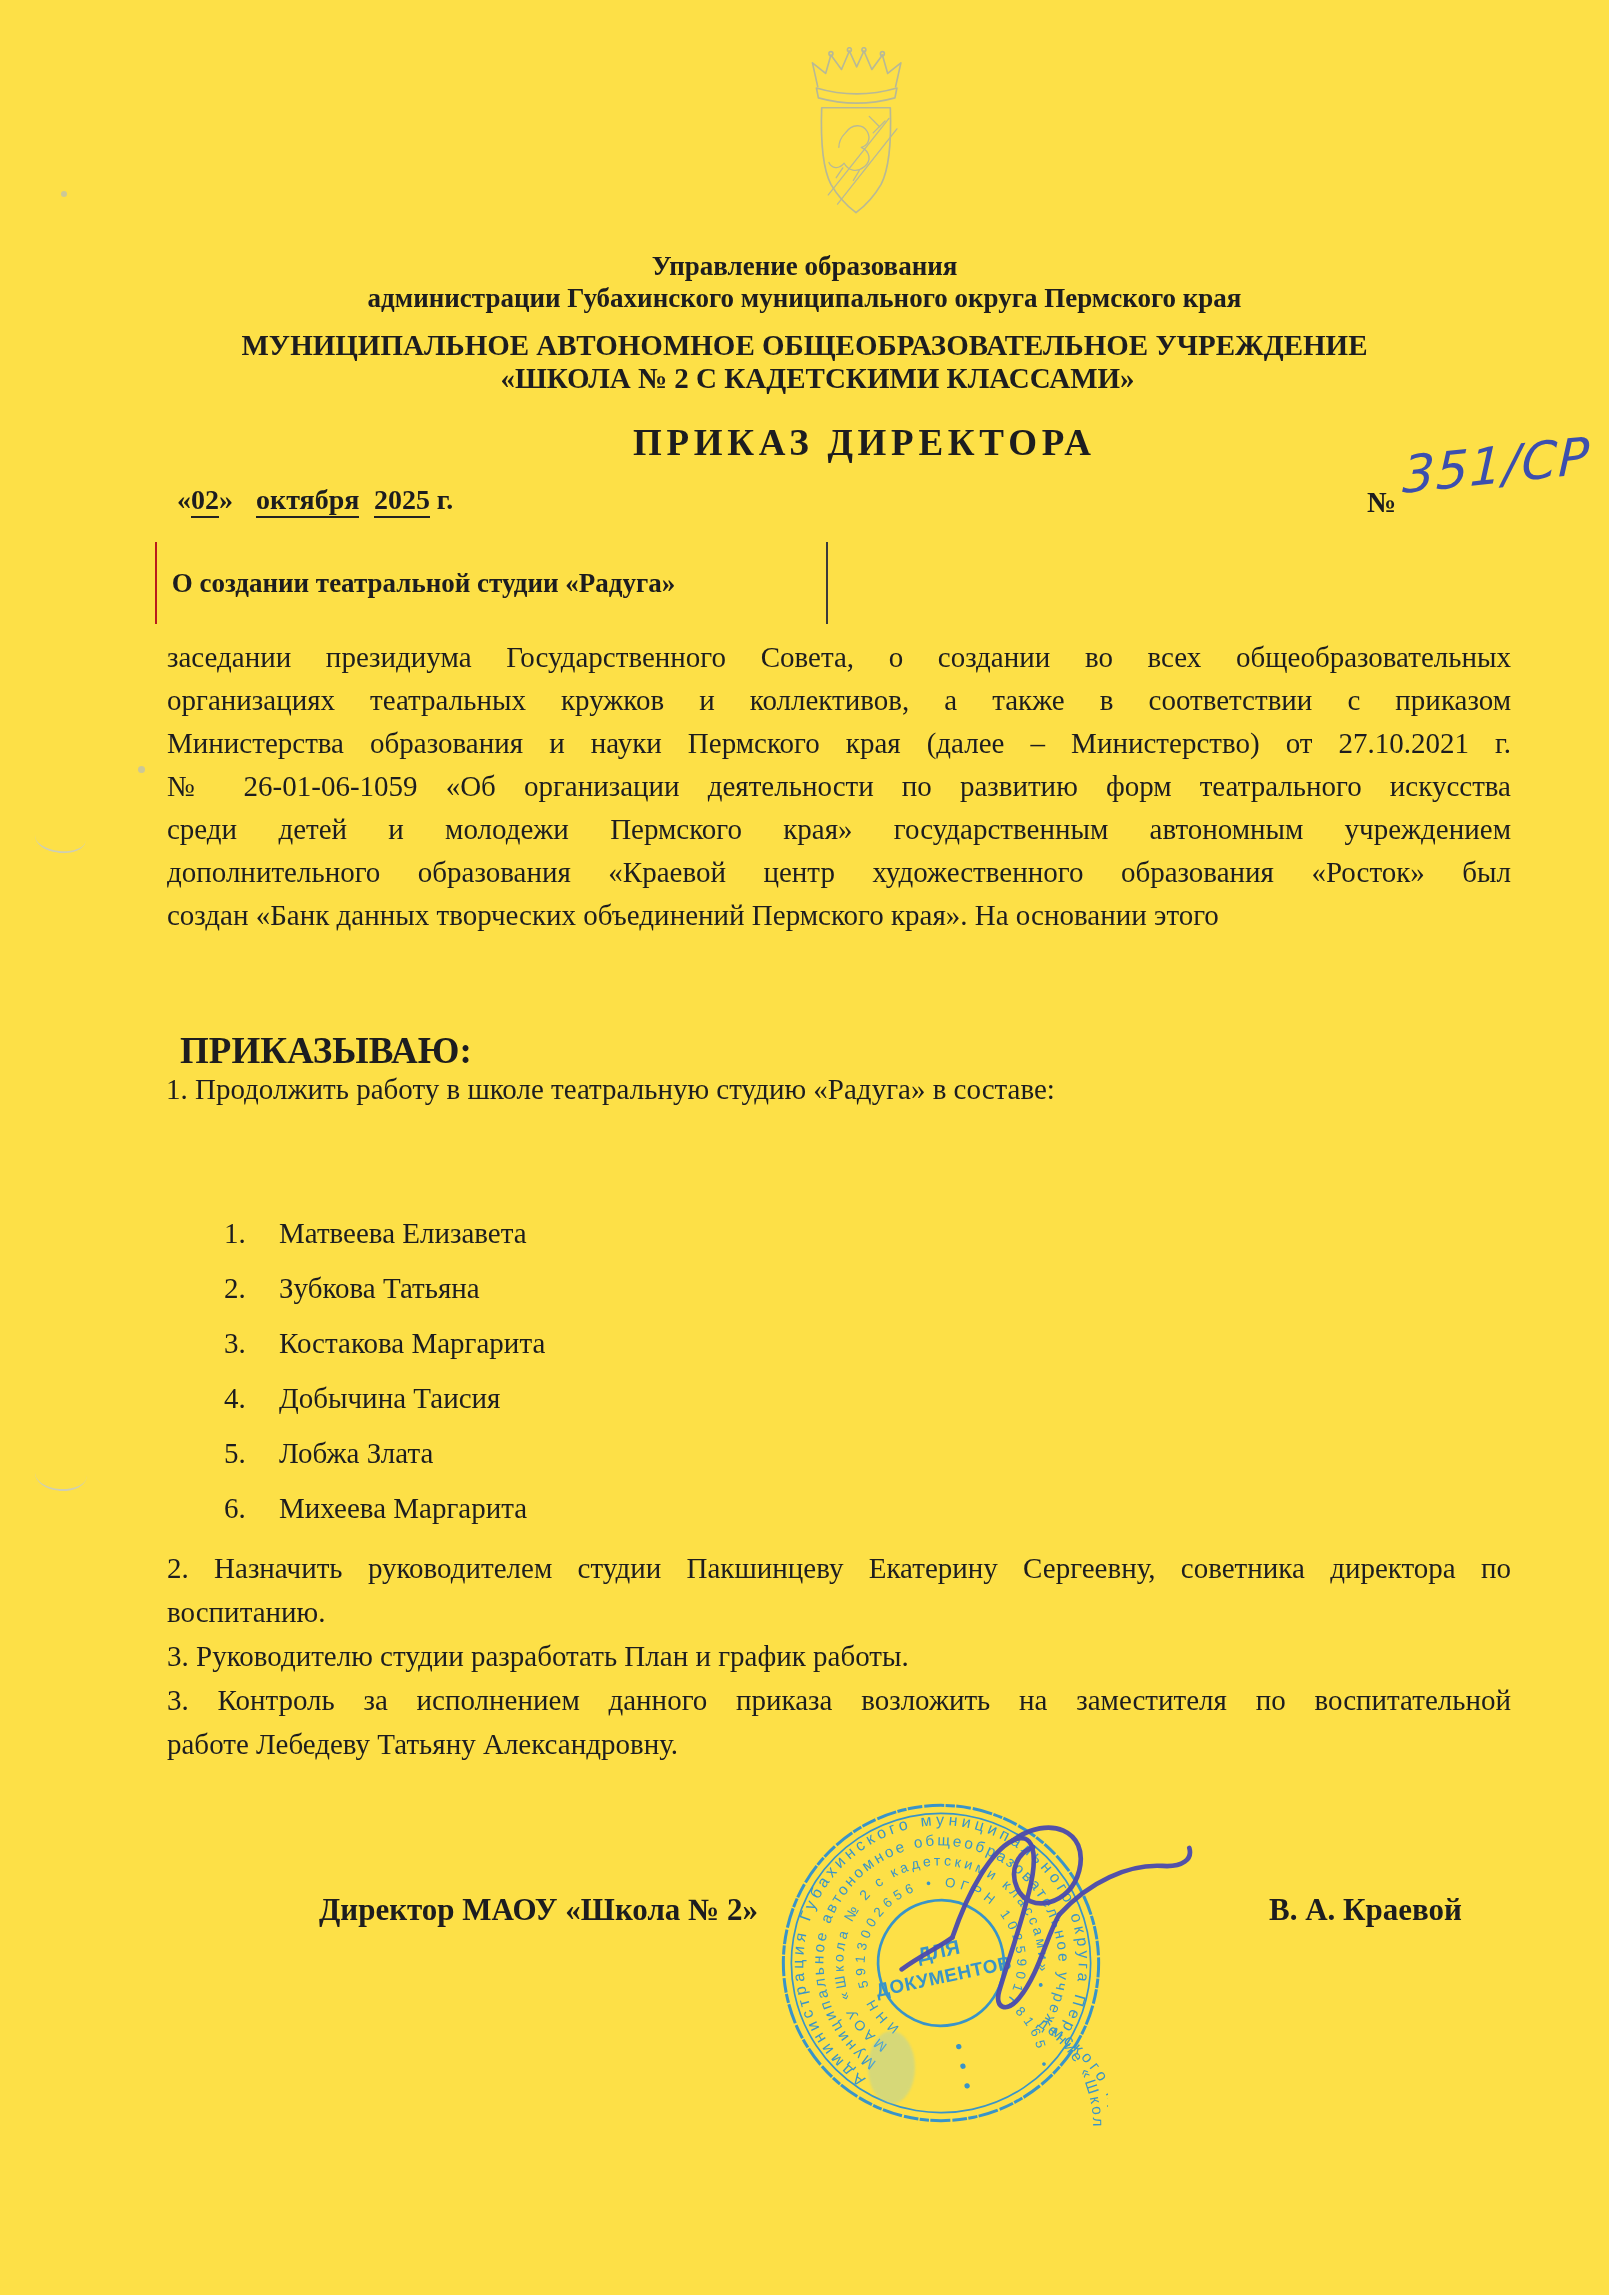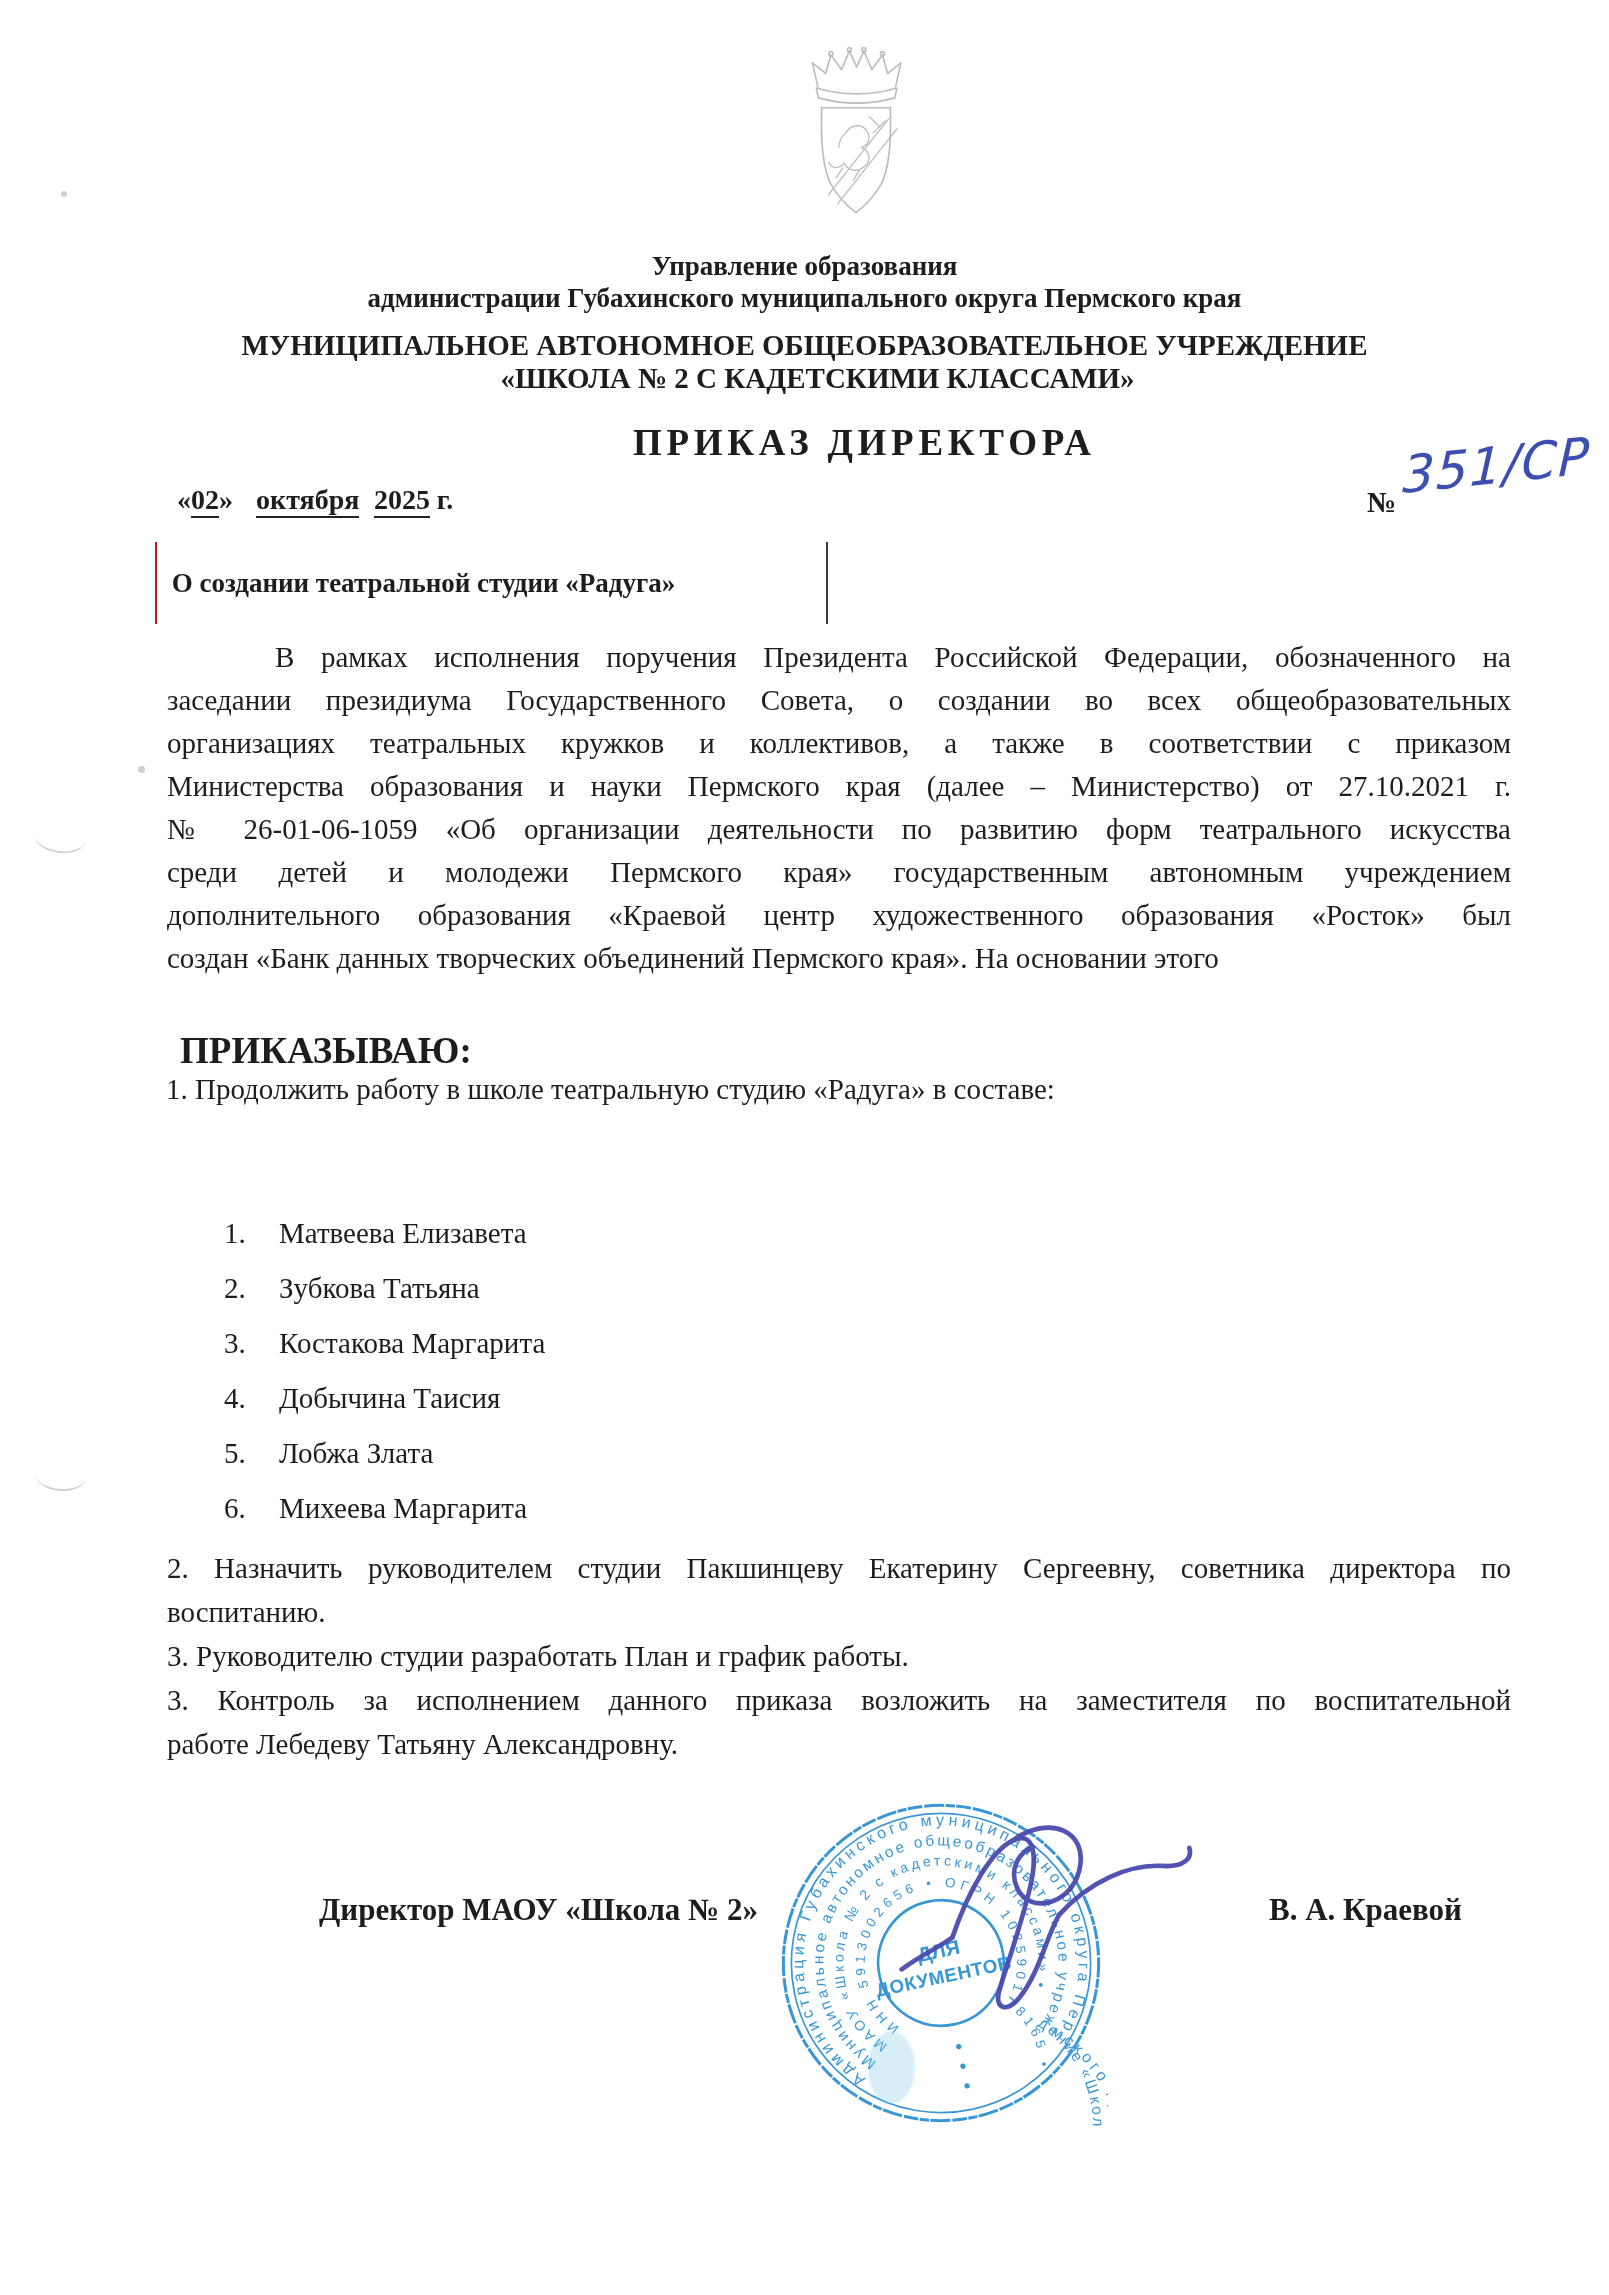--- a/index.html
+++ b/index.html
@@ -1,21 +1,21 @@
 <!DOCTYPE html>
 <html style="font-size:10.7px"><head>
 <meta charset="utf-8">
 <style>
   html,body{margin:0;padding:0;background:#e8e8e8;}
   .page{
     position:relative;
     width:1609px;
     height:2295px;
     margin:0 auto;
-    background:#ffffff;
+    background:#fde047;
     font-family:"Liberation Serif", serif;
     color:#1d1d1f;
     overflow:hidden;
   }
   
   .emblem{position:absolute;left:790px;top:47px;width:132px;height:175px;}
   .hdr{position:absolute;left:0;width:100%;text-align:center;font-weight:bold;white-space:nowrap;}
   .hdr-l1{top:251px;font-size:27px;}
   .hdr-l2{top:283px;font-size:27px;}
   .hdr-l3{top:329px;font-size:29px;}
@@ -102,21 +102,20 @@
     <span>«</span><span class="u">02</span><span>»</span><span class="u g1">октября</span><span class="u g2">2025</span><span class="g3">г.</span>
   </div>
   <div class="num-label">№</div>
   <div class="num-hand">351/СР</div>
 
   <div class="subject">
     <span>О создании театральной студии «Радуга»</span>
   </div>
 
   <div class="para">
-    <div class="jline indent">В рамках исполнения поручения Президента Российской Федерации, обозначенного на</div>
     <div class="jline">заседании президиума Государственного Совета, о создании во всех общеобразовательных</div>
     <div class="jline">организациях театральных кружков и коллективов, а также в соответствии с приказом</div>
     <div class="jline">Министерства образования и науки Пермского края (далее – Министерство) от 27.10.2021 г.</div>
     <div class="jline">№ 26-01-06-1059 «Об организации деятельности по развитию форм театрального искусства</div>
     <div class="jline">среди детей и молодежи Пермского края» государственным автономным учреждением</div>
     <div class="jline">дополнительного образования «Краевой центр художественного образования «Росток» был</div>
     <div>создан «Банк данных творческих объединений Пермского края». На основании этого</div>
   </div>
 
   <div class="orderword">ПРИКАЗЫВАЮ:</div>

